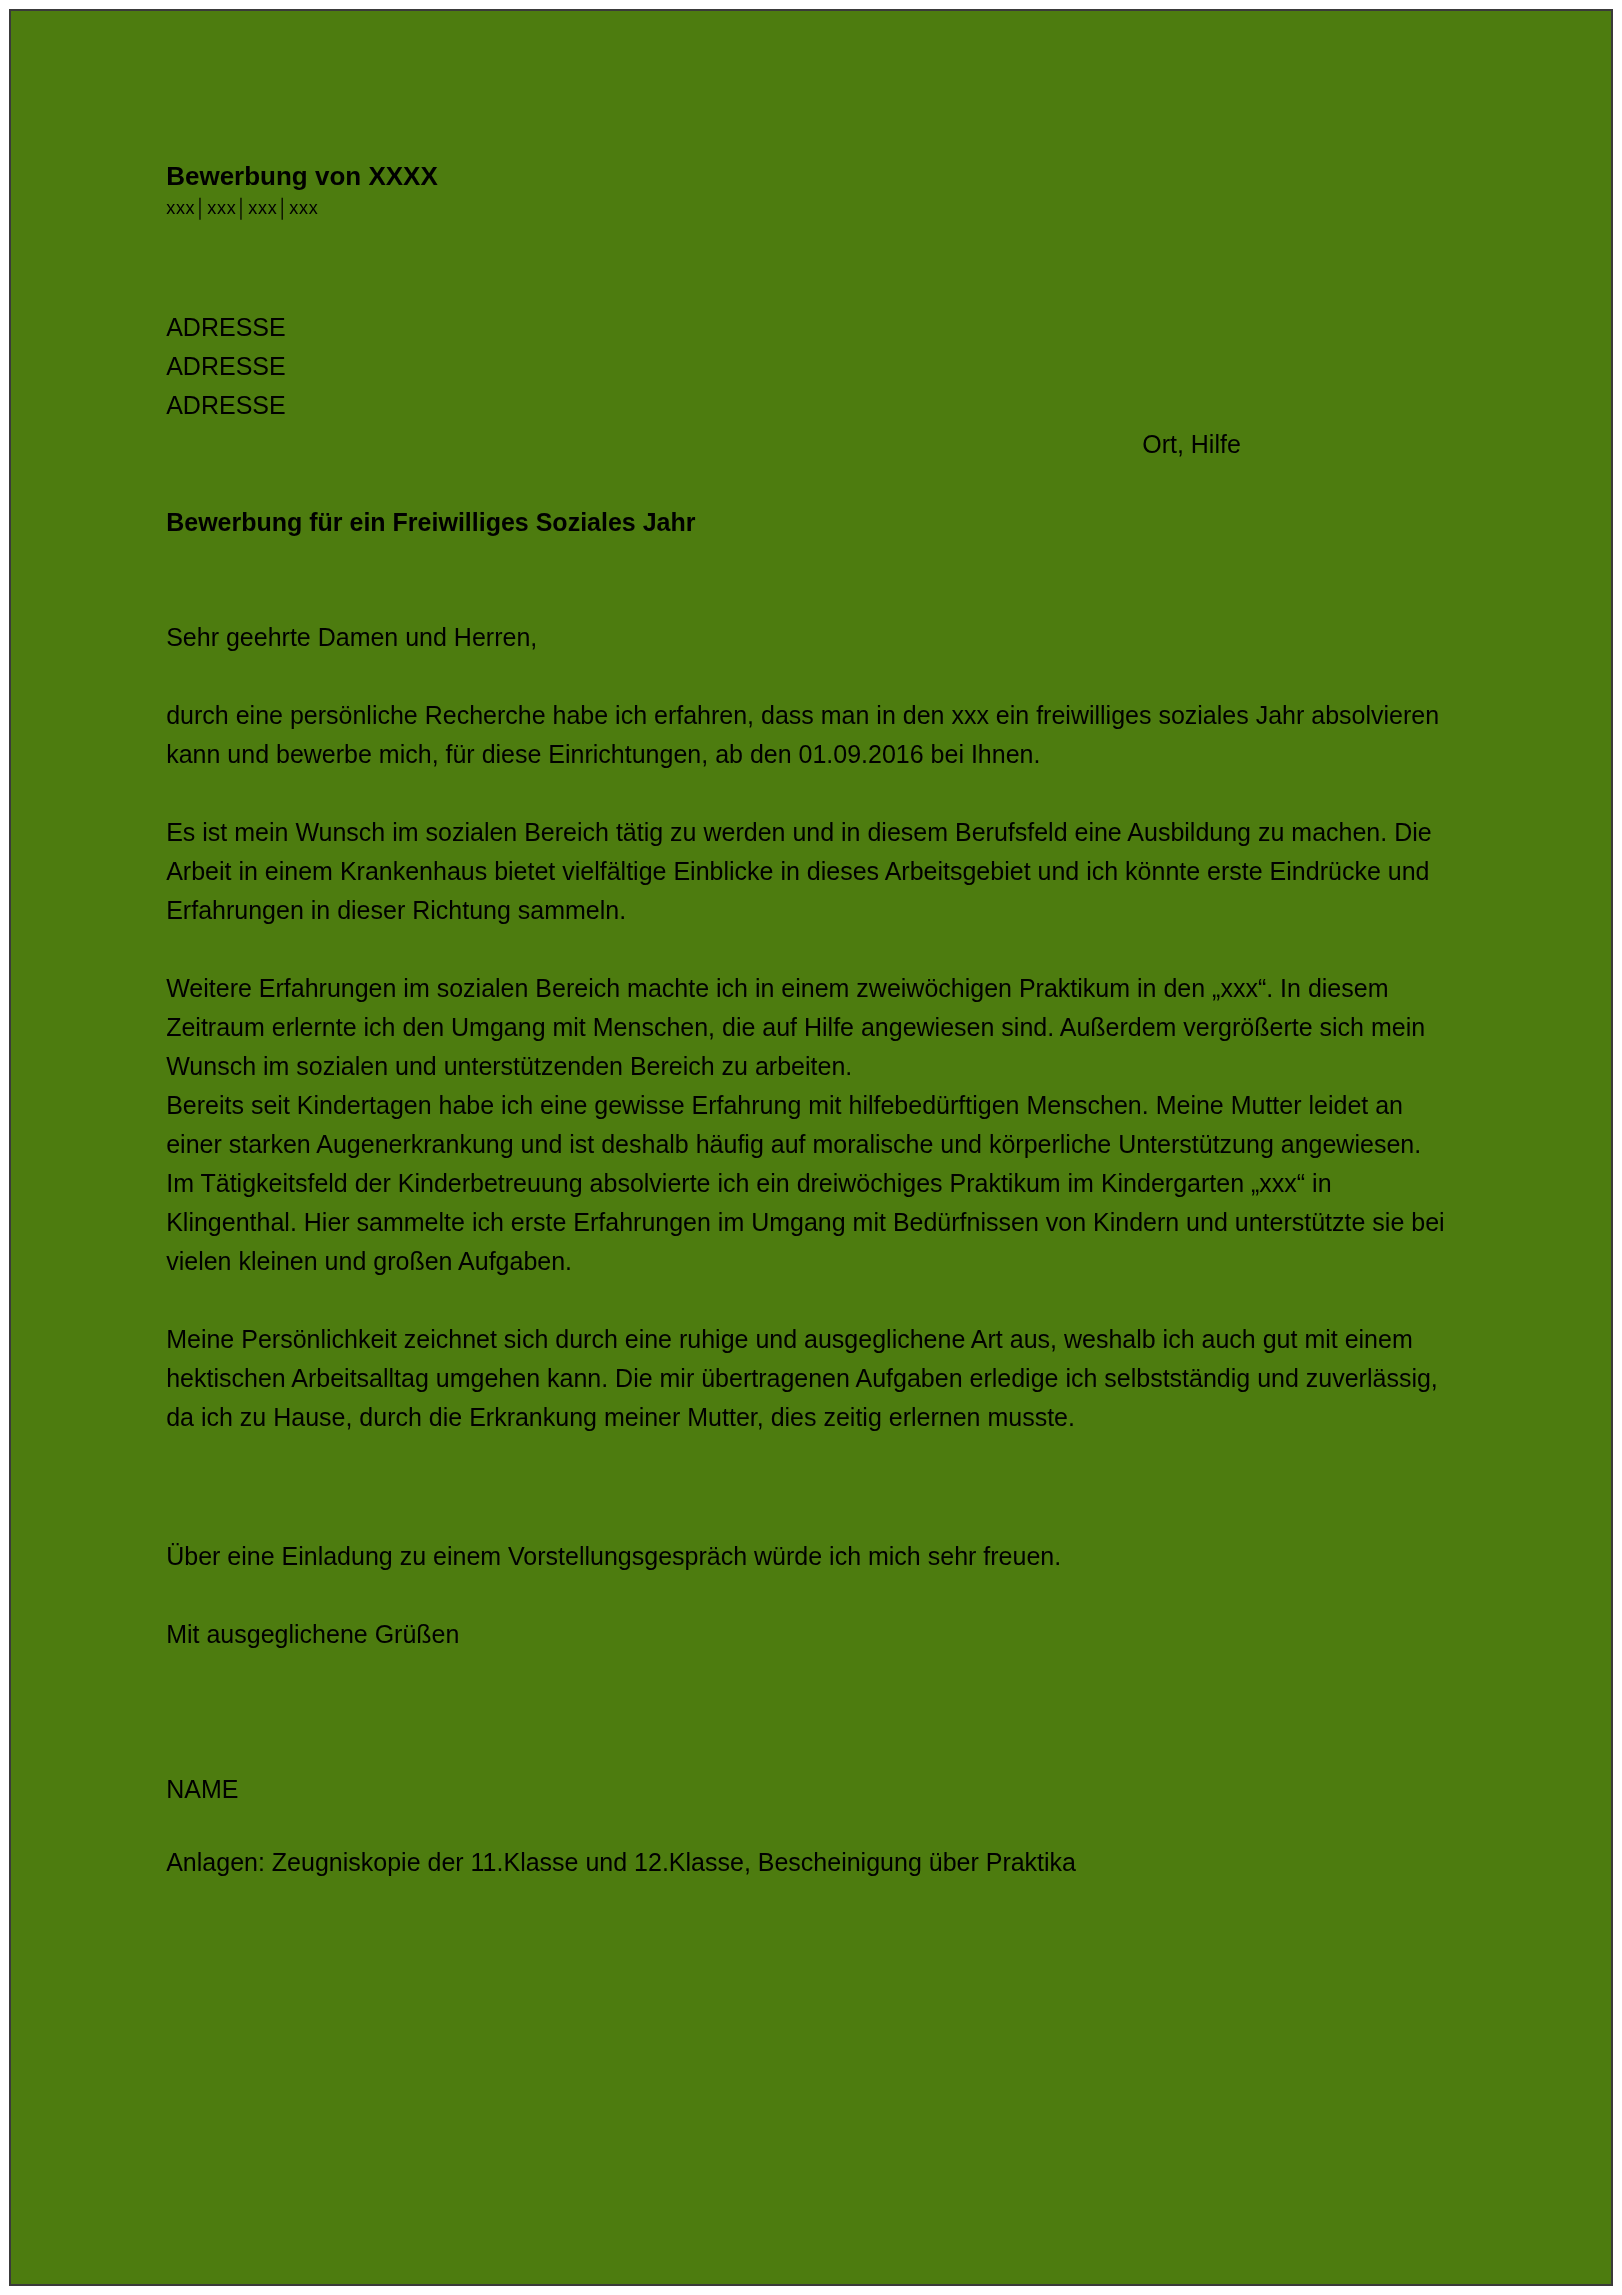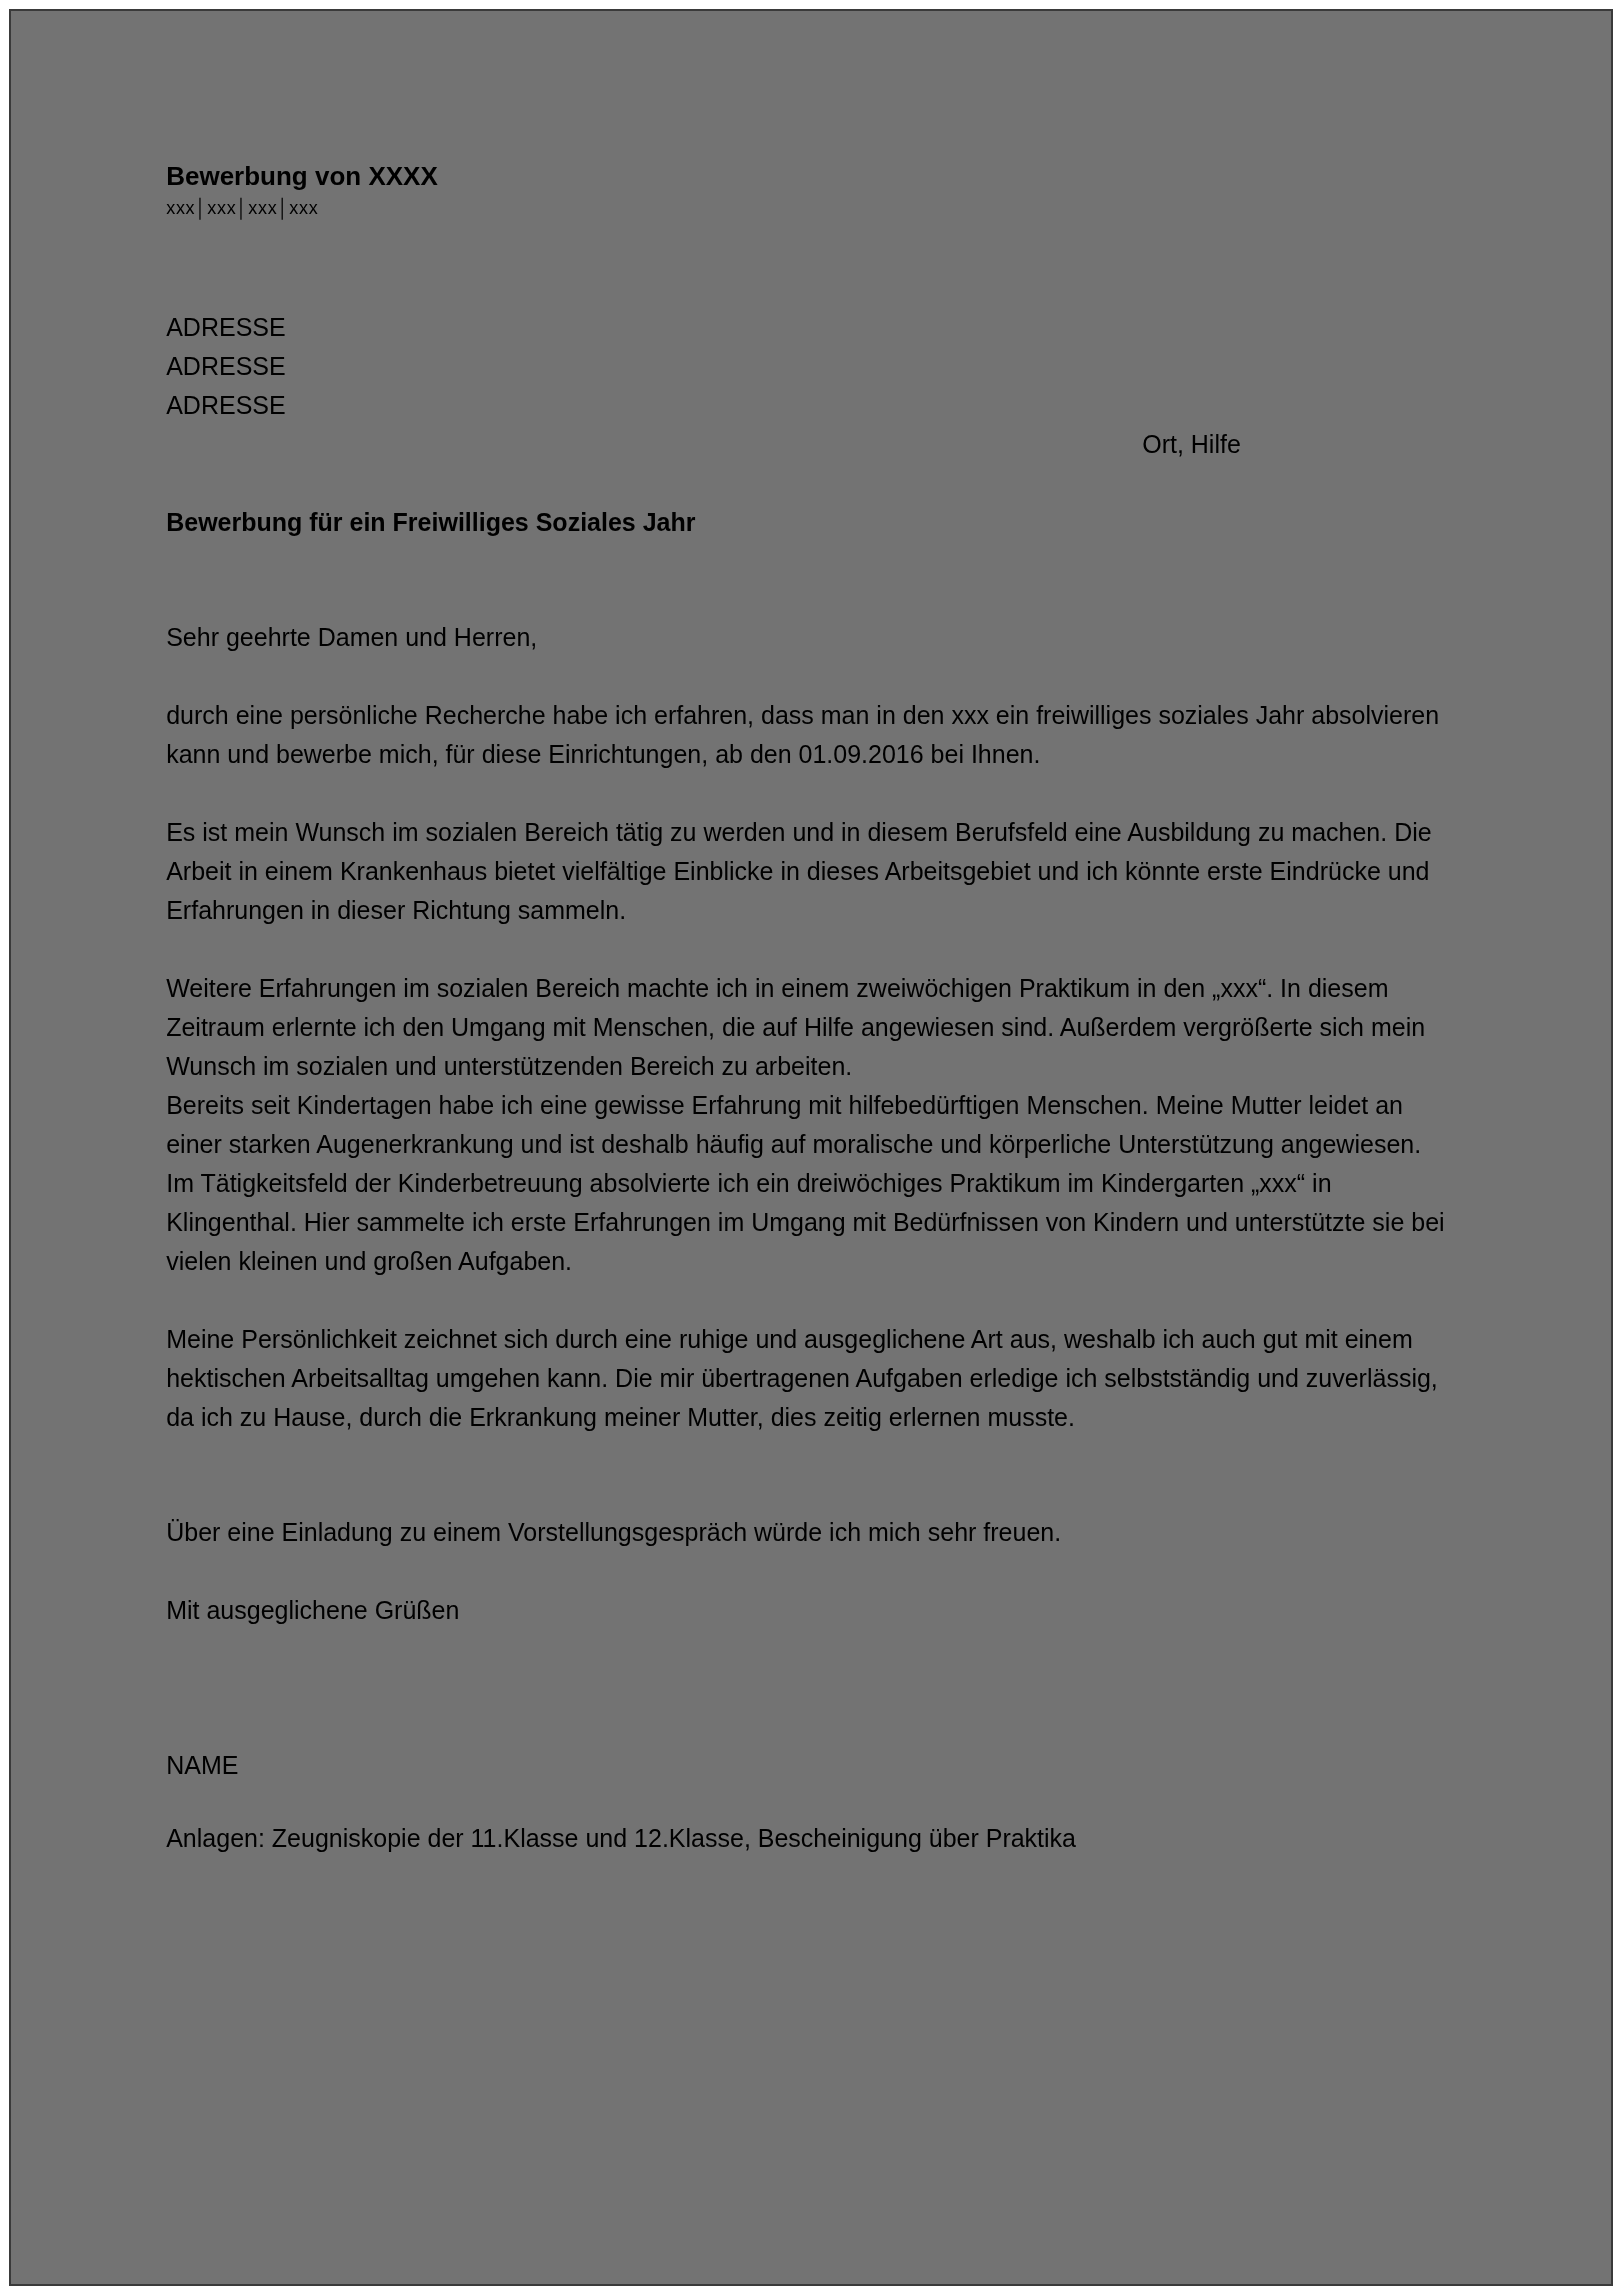--- a/index.html
+++ b/index.html
@@ -14,21 +14,21 @@
     color: #000000;
     position: relative;
   }
   .page {
     position: absolute;
     left: 9.2px;
     top: 9.2px;
     right: 9.2px;
     bottom: 9.2px;
     border: 2px solid #3a3a3a;
-    background: #737373;
+    background: #4d7c0f;
     box-sizing: border-box;
   }
   .content {
     position: absolute;
     left: 155px;
     right: 158px;
     top: 149px;
     font-size: 25px;
     line-height: 39px;
   }
@@ -55,21 +55,21 @@
   p {
     margin: 0 0 39px 0;
   }
   .salutation {
     margin-top: 76px;
   }
   .no-gap {
     margin-bottom: 0;
   }
   .closing-request {
-    margin-top: 76px;
+    margin-top: 100px;
   }
   .signature-name {
     margin-top: 116px;
     margin-bottom: 34px;
   }
 </style>
 </head>
 <body>
 
 <div class="page">

